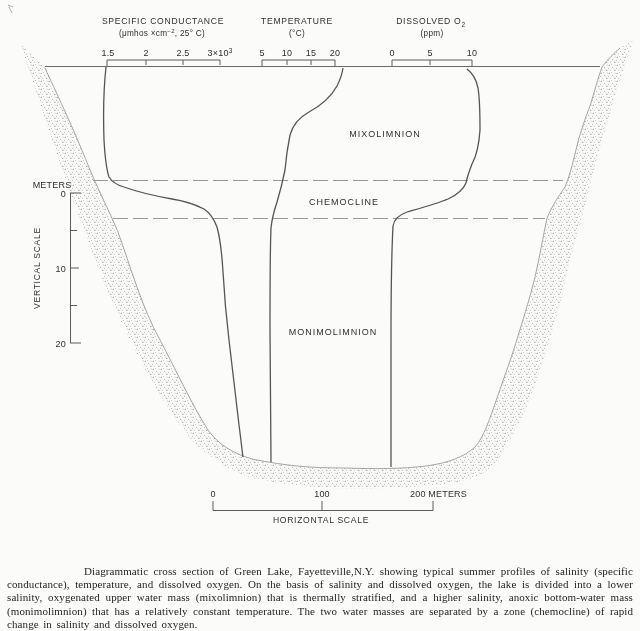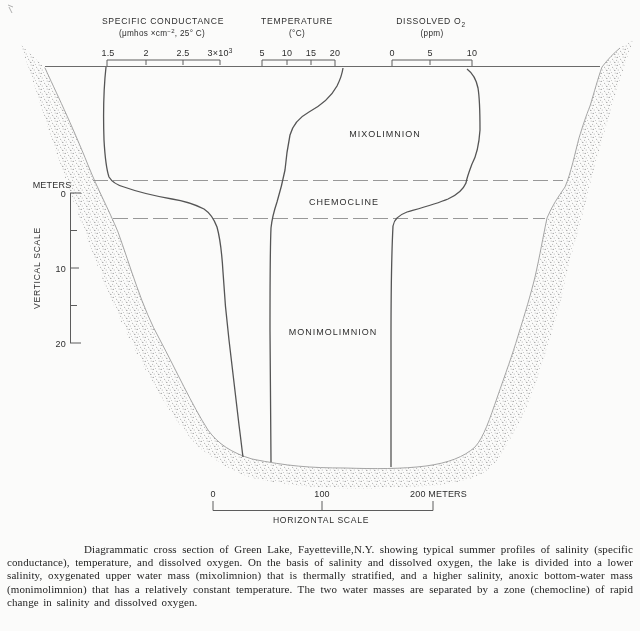--- a/index.html
+++ b/index.html
@@ -5,21 +5,21 @@
   html,body{margin:0;padding:0;}
   body{width:640px;height:631px;background:#fbfbfa;font-family:"Liberation Sans",sans-serif;position:relative;overflow:hidden;}
   .page{position:absolute;left:0;top:0;width:624px;height:631px;background:#fbfbfa;}
   svg{display:block;}
   svg text{fill:#2e2e2e;font-family:"Liberation Sans",sans-serif;}
   .axis-title{font-size:8.6px;letter-spacing:.7px;}
   .axis-sub{font-size:8.2px;letter-spacing:.3px;}
   .tick-label{font-size:9px;letter-spacing:.2px;}
   .zone-label{font-size:9px;letter-spacing:1px;}
   .scale-label{font-size:8.6px;letter-spacing:.7px;}
-  .caption{position:absolute;left:7px;top:543px;width:626px;
+  .caption{position:absolute;left:7px;top:565px;width:626px;
     font:11px/13.2px "Liberation Serif",serif;color:#1e1e1e;
     text-align:justify;text-indent:77px;letter-spacing:.1px;word-spacing:1.6px;}
 </style>
 </head>
 <body>
 
 <div class="page">
 
   <svg width="640" height="540" viewBox="0 0 640 540">
     <defs>

